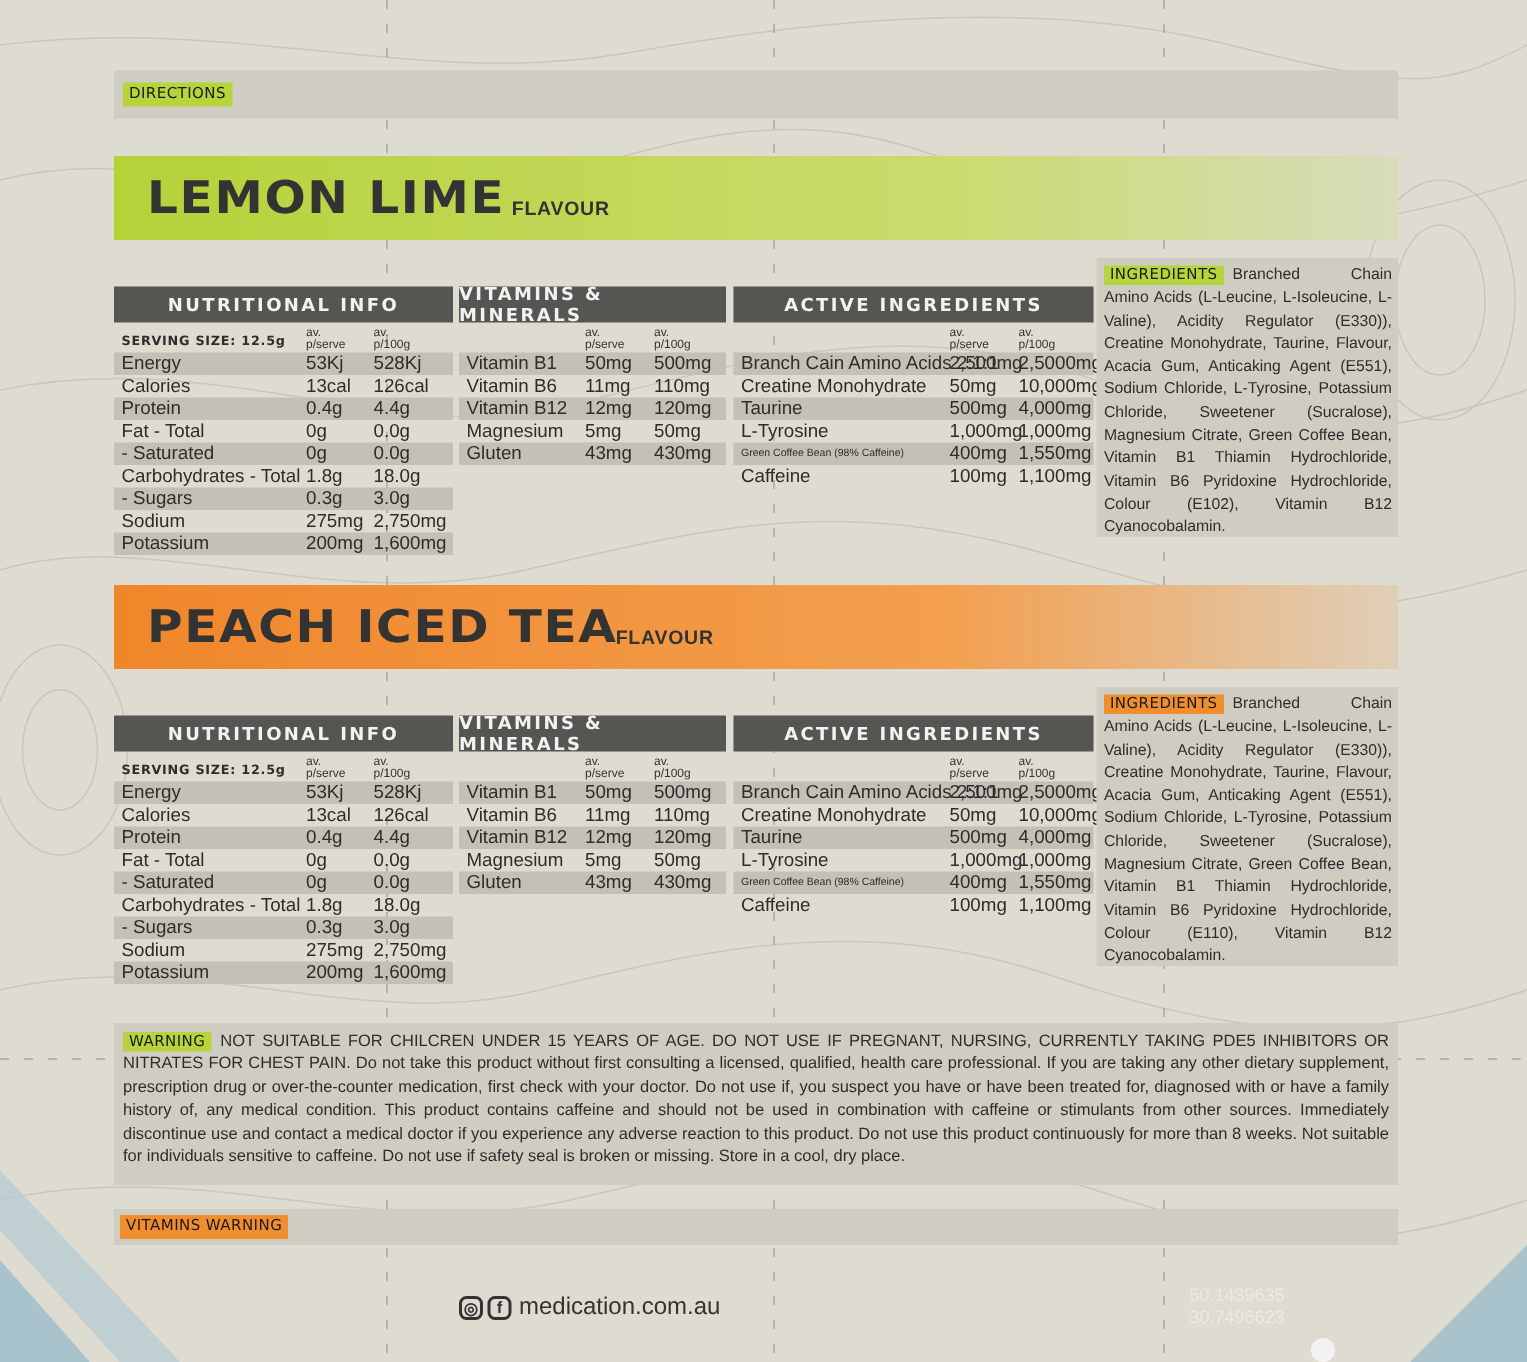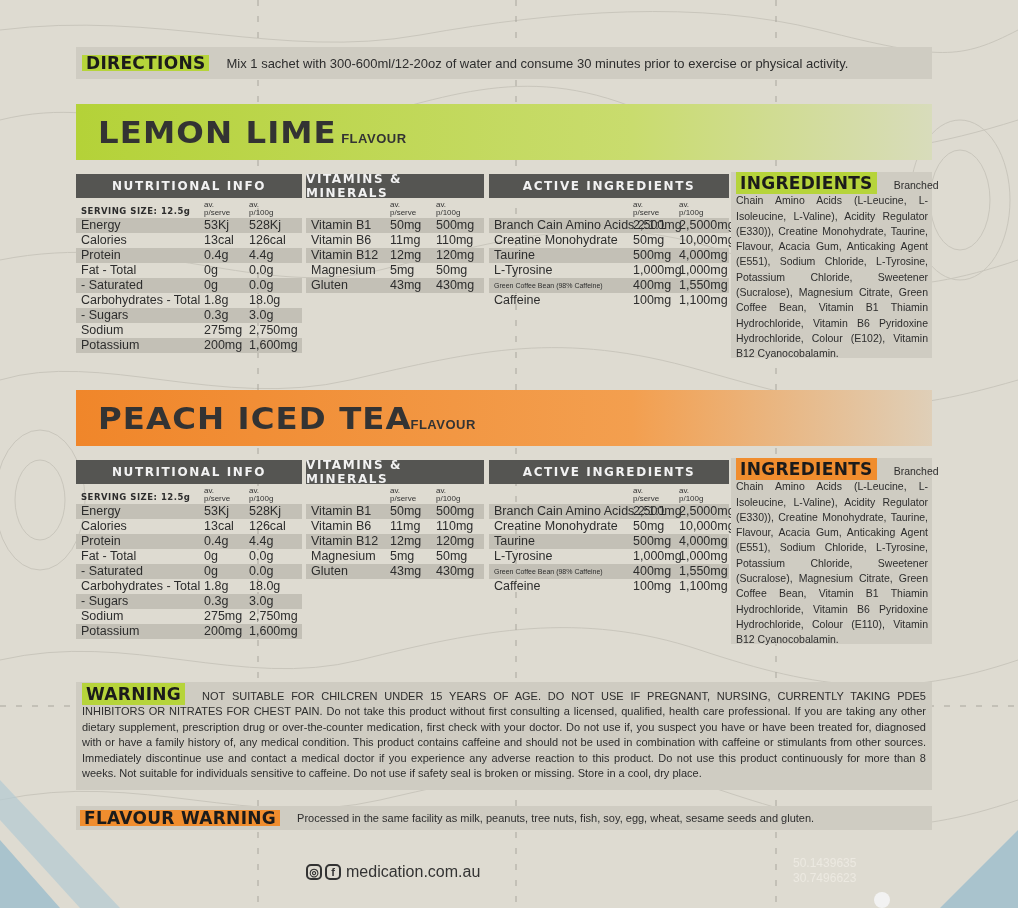--- a/index.html
+++ b/index.html
@@ -1,28 +1,28 @@
 <!DOCTYPE html>
 <html><head>
 <meta charset="utf-8">
 <style>
 *{box-sizing:border-box;margin:0;padding:0}
 body{width:1018px;height:908px;overflow:hidden;background:#dedbd1;font-family:"Liberation Sans Narrow","Liberation Sans",sans-serif;color:#2d2d2d;position:relative}
 .bgtopo{position:absolute;inset:0;z-index:0}
 .dirbar{position:absolute;left:76px;top:47px;width:856px;height:32px;background:#cfccc2;display:flex;align-items:center;padding-left:6px;font-size:13px;z-index:1}
-.tag{font-family:"DejaVu Sans",sans-serif;font-weight:700;font-size:17px;padding:1px 4px;margin-right:17px;letter-spacing:.3px;line-height:14px;color:#1b1b1b}
+.tag{font-family:"DejaVu Sans",sans-serif;font-weight:400;font-size:10px;padding:1px 4px;margin-right:6px;letter-spacing:.3px;line-height:14px;color:#1b1b1b}
 .tag.green{background:#b6d43b}
 .tag.orange{background:#f08d2e}
 .banner{position:absolute;left:76px;width:856px;height:56px;display:flex;align-items:center;padding-left:22px;z-index:1}
 .banner.lemon{top:104px;background:linear-gradient(90deg,#b4d238 0%,#c9dc6e 65%,#d8dcbb 100%)}
 .banner.peach{top:390px;background:linear-gradient(90deg,#f0862a 0%,#f39f4f 65%,#dfcfb8 100%)}
 .banner .name{font-family:"DejaVu Sans",sans-serif;font-weight:900;font-size:30px;color:#333;letter-spacing:1px;transform:scaleX(1.08);transform-origin:left}
 .banner .flv{font-size:13px;font-weight:bold;color:#333;margin-left:22px;margin-top:12px;letter-spacing:.5px}
 .section{position:absolute;left:76px;width:856px;height:190px;z-index:1}
-.col{position:absolute;top:0}
+.col{position:absolute;top:17px}
 .hdr{height:24px;background:#555552;color:#f2f2f2;font-family:"DejaVu Sans",sans-serif;font-weight:bold;font-size:12px;letter-spacing:1.6px;display:flex;align-items:center;justify-content:center}
 .sub{height:20px;display:flex;align-items:flex-end;font-size:10px;position:relative}
 .serv{font-family:"DejaVu Sans",sans-serif;font-weight:bold;font-size:8.5px;padding-left:5px;position:absolute;left:0;bottom:2px;letter-spacing:.5px}
 .av{position:absolute;bottom:1px;font-size:8px;line-height:8px;color:#333}
 .row{height:15px;font-size:12.5px;display:flex;align-items:center;line-height:15px;white-space:nowrap}
 .row.shade{background:#c3c0b6}
 .row span{position:absolute}
 .cell-l{padding-left:5px}
 .ingr{position:absolute;background:#cfccc2;padding:4px 4px 4px 5px;font-size:10.5px;line-height:15.3px;text-align:justify;color:#2d2d2d}
 .warn{position:absolute;left:76px;top:682px;width:856px;height:108px;background:#cfccc2;padding:5px 6px;font-size:11px;line-height:15.4px;text-align:justify;z-index:1}
@@ -57,21 +57,20 @@
     <line x1="0" y1="706" x2="1018" y2="706"></line>
   </g>
   <polygon points="0,840 60,908 0,908" fill="#a9c3cd"></polygon>
   <polygon points="0,780 120,908 80,908 0,820" fill="#b3cbd3" opacity=".7"></polygon>
   <polygon points="940,908 1018,830 1018,908" fill="#a9c3cd"></polygon>
   <circle cx="882" cy="900" r="8" fill="#f2f2f2"></circle>
 </svg>
 
 <div class="dirbar">
   <span class="tag green">DIRECTIONS</span>
-  <span>Mix 1 sachet with 300-600ml/12-20oz of water and consume 30 minutes prior to exercise or physical activity.</span>
 </div>
 
 <div class="banner lemon">
   <span class="name">LEMON LIME</span>
   <span class="flv">FLAVOUR</span>
 </div>
 <div class="section" style="top:174px" id="sec0">
     <div class="col" style="left: 0px; width: 226px;">
       <div class="hdr">NUTRITIONAL INFO</div>
       <div class="sub">
@@ -325,22 +324,21 @@
       </div>
     </div>
     <div class="ingr" style="left: 655px; top: -2px; width: 201px; height: 186px;"><span class="tag green" style="background: rgb(240, 141, 46);">INGREDIENTS</span><span>Branched Chain Amino Acids (L-Leucine, L-Isoleucine, L-Valine), Acidity Regulator (E330)), Creatine Monohydrate, Taurine, Flavour, Acacia Gum, Anticaking Agent (E551), Sodium Chloride, L-Tyrosine, Potassium Chloride, Sweetener (Sucralose), Magnesium Citrate, Green Coffee Bean, Vitamin B1 Thiamin Hydrochloride, Vitamin B6 Pyridoxine Hydrochloride, Colour (E110), Vitamin B12 Cyanocobalamin.</span></div>
   </div>
 
 <div class="warn">
   <span class="tag green">WARNING</span><span>NOT SUITABLE FOR CHILCREN UNDER 15 YEARS OF AGE. DO NOT USE IF PREGNANT, NURSING, CURRENTLY TAKING PDE5 INHIBITORS OR NITRATES FOR CHEST PAIN. Do not take this product without first consulting a licensed, qualified, health care professional. If you are taking any other dietary supplement, prescription drug or over-the-counter medication, first check with your doctor. Do not use if, you suspect you have or have been treated for, diagnosed with or have a family history of, any medical condition. This product contains caffeine and should not be used in combination with caffeine or stimulants from other sources. Immediately discontinue use and contact a medical doctor if you experience any adverse reaction to this product. Do not use this product continuously for more than 8 weeks. Not suitable for individuals sensitive to caffeine. Do not use if safety seal is broken or missing. Store in a cool, dry place.</span>
 </div>
 
 <div class="allergen">
-  <span class="tag orange">FLAVOUR WARNING</span>
-  <span>Processed in the same facility as milk, peanuts, tree nuts, fish, soy, egg, wheat, sesame seeds and gluten.</span>
+  <span class="tag orange">VITAMINS WARNING</span>
 </div>
 
 <div class="footer">
   <div class="social">
     <span>◎</span>
     <span>f</span>
   </div>
   <span class="site">medication.com.au</span>
 </div>
 <div class="coords">

